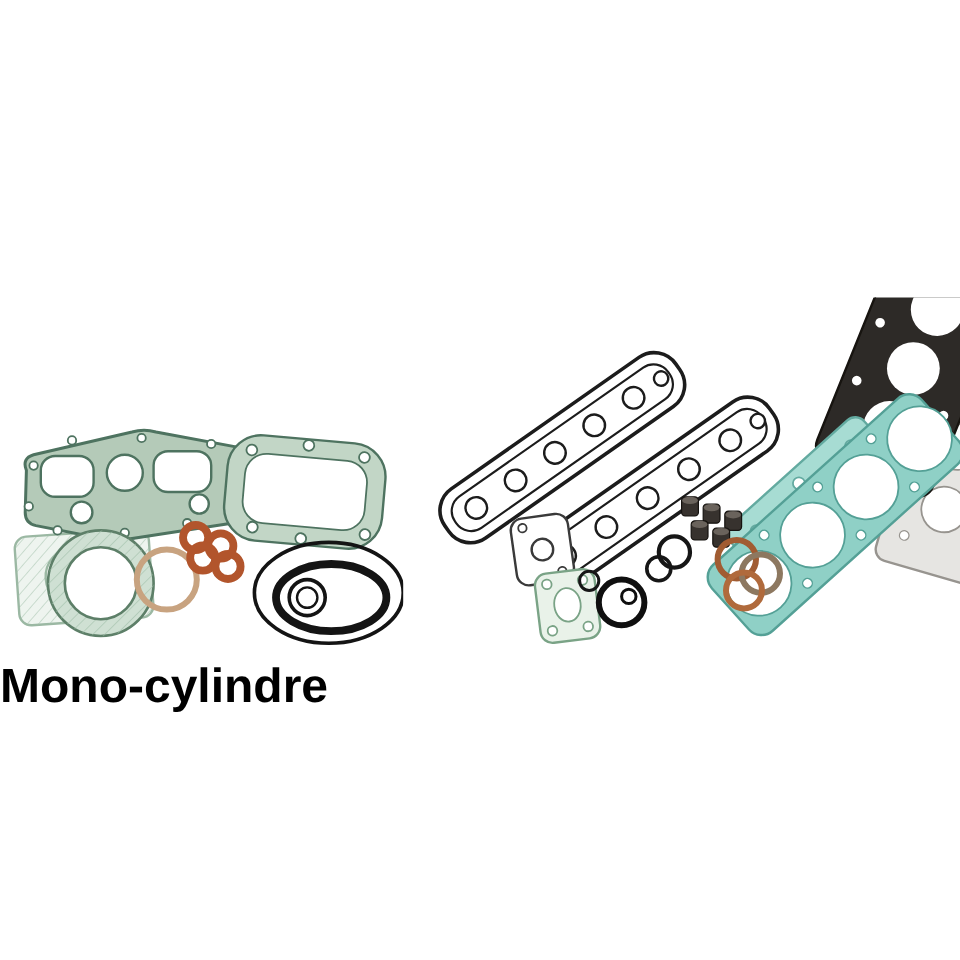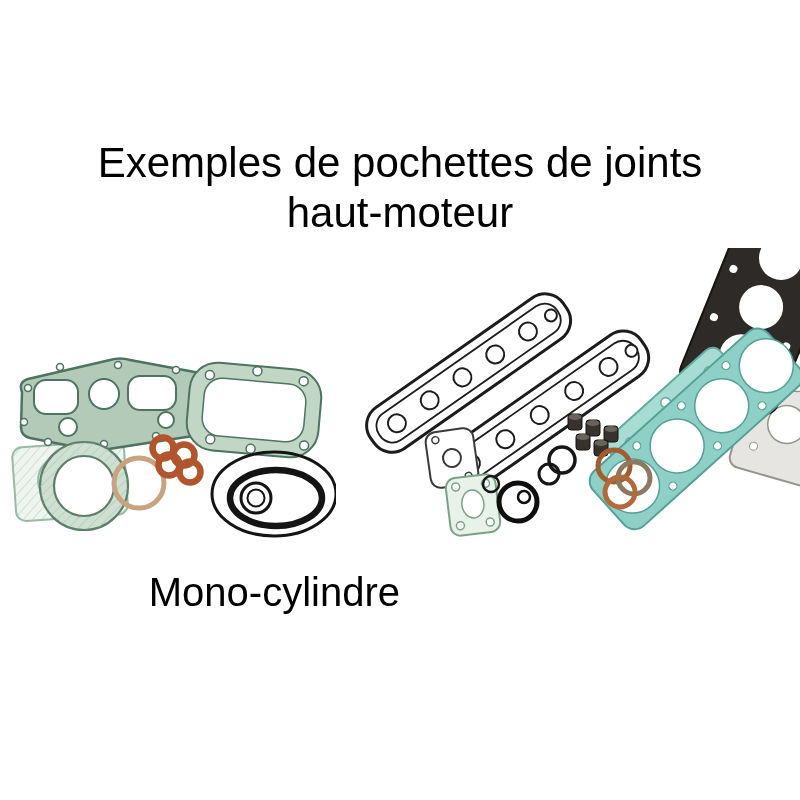--- a/index.html
+++ b/index.html
@@ -5,37 +5,33 @@
   html,body{margin:0;padding:0;}
   .page{
     position:relative;width:800px;height:800px;background:#ffffff;overflow:hidden;
     font-family:"Liberation Sans", sans-serif;color:#000;
   }
   .title{
     position:absolute;top:138px;left:0;width:800px;text-align:center;
     font-size:42px;line-height:1.18;font-weight:400;letter-spacing:0;
   }
   .caption{
-    position:absolute;top:570px;font-size:40px;font-weight:400;text-align:right;
+    position:absolute;top:550px;font-size:40px;font-weight:700;text-align:left;
   }
   .caption.mono{left:0;width:400px;}
   .caption.multi{left:370px;width:430px;}
   .art{position:absolute;}
   .art.mono-art{left:6px;top:352px;}
   .art.multi-art{left:340px;top:248px;}
 </style>
 </head>
 <body>
 
 <div class="page">
 
-  <div class="title">
-    <div>Exemples de pochettes de joints</div>
-    <div>haut-moteur</div>
-  </div>
 
   <svg class="art mono-art" width="330" height="200" viewBox="0 0 330 200">
     <defs>
       <pattern id="hatchL" width="7" height="7" patternUnits="userSpaceOnUse" patternTransform="rotate(45)">
         <line x1="0" y1="0" x2="0" y2="7" stroke="#9fbfa8" stroke-width="1.4"></line>
       </pattern>
     </defs>
 
     <g transform="rotate(-4 63 128)">
       <rect x="8" y="92" width="112" height="74" rx="10" fill="#eef4ef" stroke="#9bb8a3" stroke-width="2"></rect>

